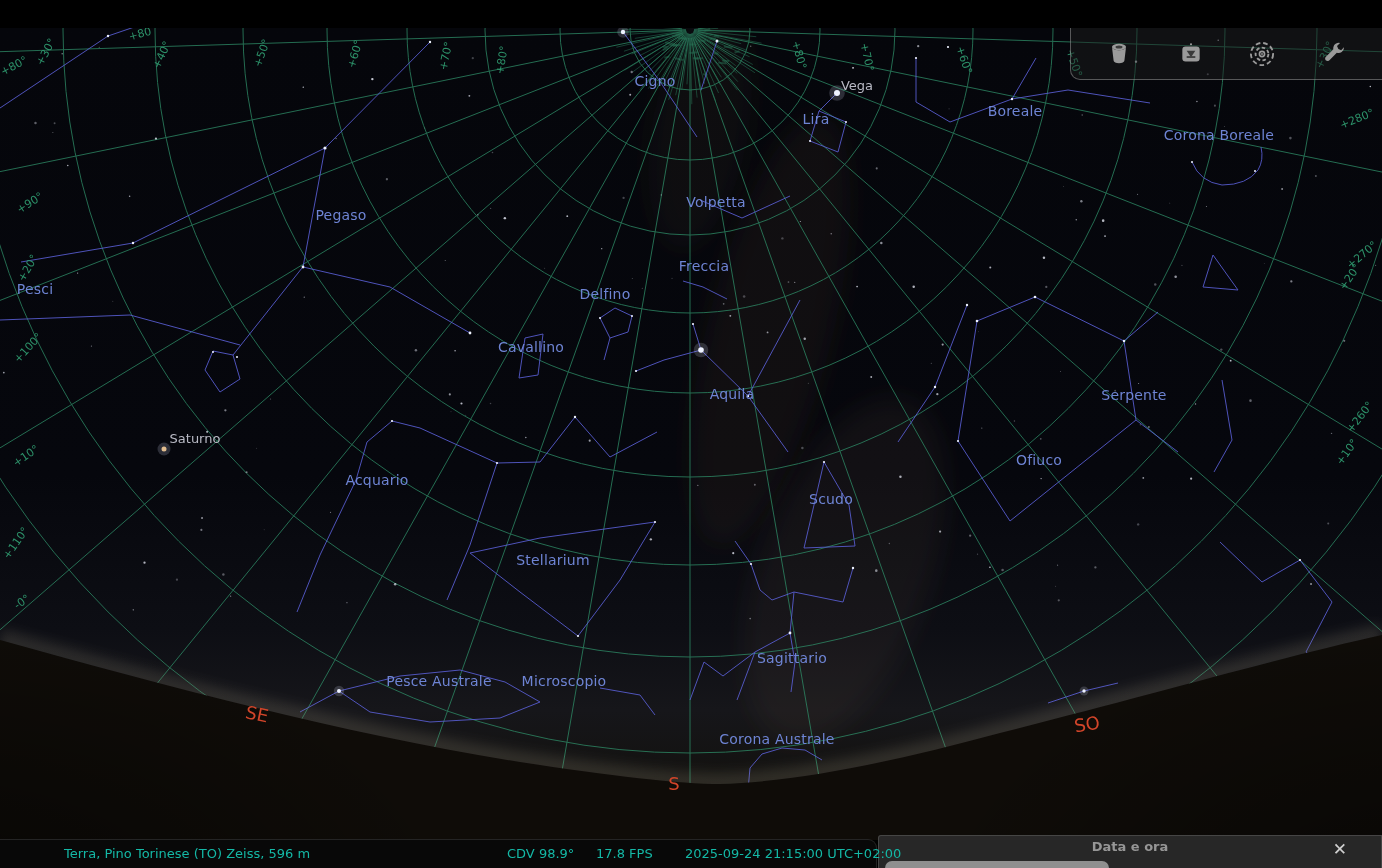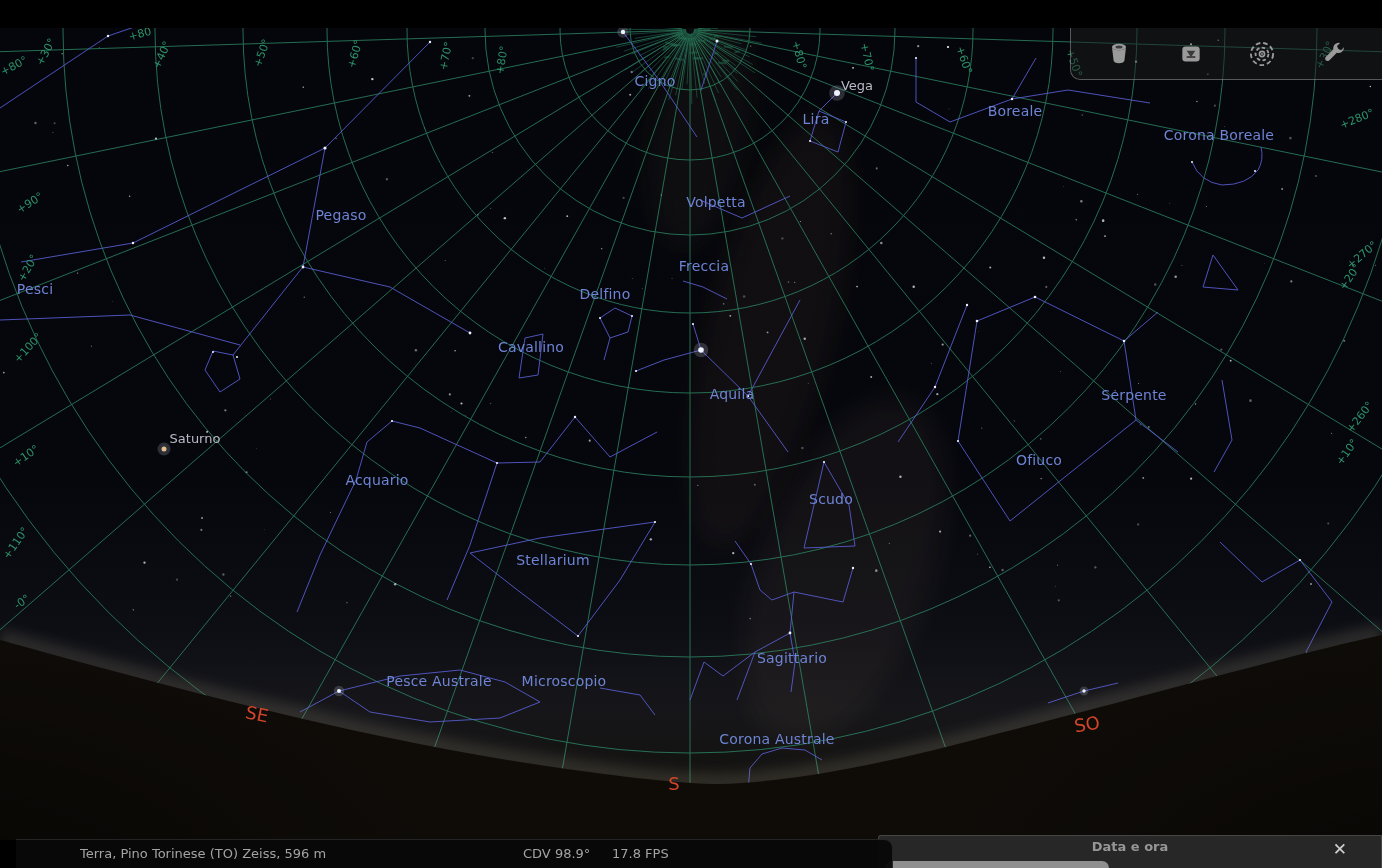--- a/index.html
+++ b/index.html
@@ -38,23 +38,23 @@
   .cardinal-label{font-size:18px;}
 
   
   #oculars-toolbar{position:absolute;left:1070px;top:28px;width:312px;height:52px;z-index:40;
     background:rgba(30,30,30,.48);border-left:1px solid rgba(220,220,220,.35);
     border-bottom:1px solid rgba(220,220,220,.35);border-bottom-left-radius:10px;
     display:flex;align-items:center;justify-content:space-around;padding:0 12px;box-sizing:border-box;}
   .tb-icon{width:30px;height:30px;display:flex;align-items:center;justify-content:center;cursor:pointer;}
 
   
-  #statusbar{position:absolute;left:16px;bottom:0;width:876px;height:28px;z-index:45;
+  #statusbar{position:absolute;left:0;bottom:0;width:876px;height:28px;z-index:45;
     background:rgba(8,8,8,.96);border-top-right-radius:9px;border-top:1px solid rgba(120,120,120,.25);
-    border-right:1px solid rgba(120,120,120,.25);color:#a3a3a3;font-size:13px;text-align:right;}
+    border-right:1px solid rgba(120,120,120,.25);color:#14b8a6;font-size:13px;text-align:right;}
   #statusbar span{position:absolute;top:0;height:28px;line-height:27px;white-space:nowrap;}
   #sb-location{left:64px;} #sb-fov{left:507px;} #sb-fps{left:596px;} #sb-datetime{left:685px;}
 
   
   #datetime-panel{position:absolute;left:878px;bottom:0;width:504px;height:33px;z-index:44;
     background:rgba(46,46,46,.85);border:1px solid rgba(160,160,160,.25);border-bottom:none;
     border-top-left-radius:3px;box-sizing:border-box;}
   #dt-title{position:absolute;left:0;right:0;top:3px;text-align:center;font-size:13px;font-weight:bold;color:#969696;}
   #dt-close{position:absolute;right:34px;top:2px;font-size:17px;font-weight:bold;color:#cfcfcf;cursor:pointer;line-height:22px;}
   #dt-widget{position:absolute;left:6px;bottom:0;width:224px;height:7px;background:#8f8f8f;
@@ -519,20 +519,21 @@
       <svg width="26" height="26" viewBox="0 0 24 24" fill="#9a9a9a">
         <path d="M21.2,6.2 a5,5 0 0 1 -6.6,4.7 L8,17.5 a2.3,2.3 0 1 1 -3.2,-3.2 L11.4,7.7 A5,5 0 0 1 17.6,1.9 L14.8,4.7 L16,7.3 L18.6,8.5 L21.2,5.7 Z"></path>
       </svg>
     </div>
   </div>
 
   <div id="statusbar">
     <span id="sb-location">Terra, Pino Torinese (TO) Zeiss, 596 m</span>
     <span id="sb-fov">CDV 98.9°</span>
     <span id="sb-fps">17.8 FPS</span>
+    <span id="sb-datetime">2025-09-24 21:15:00 UTC+02:00</span>
   </div>
 
   <div id="datetime-panel">
     <div id="dt-title">Data e ora</div>
     <div id="dt-close">✕</div>
     <div id="dt-widget"></div>
   </div>
 
 </div>
 

